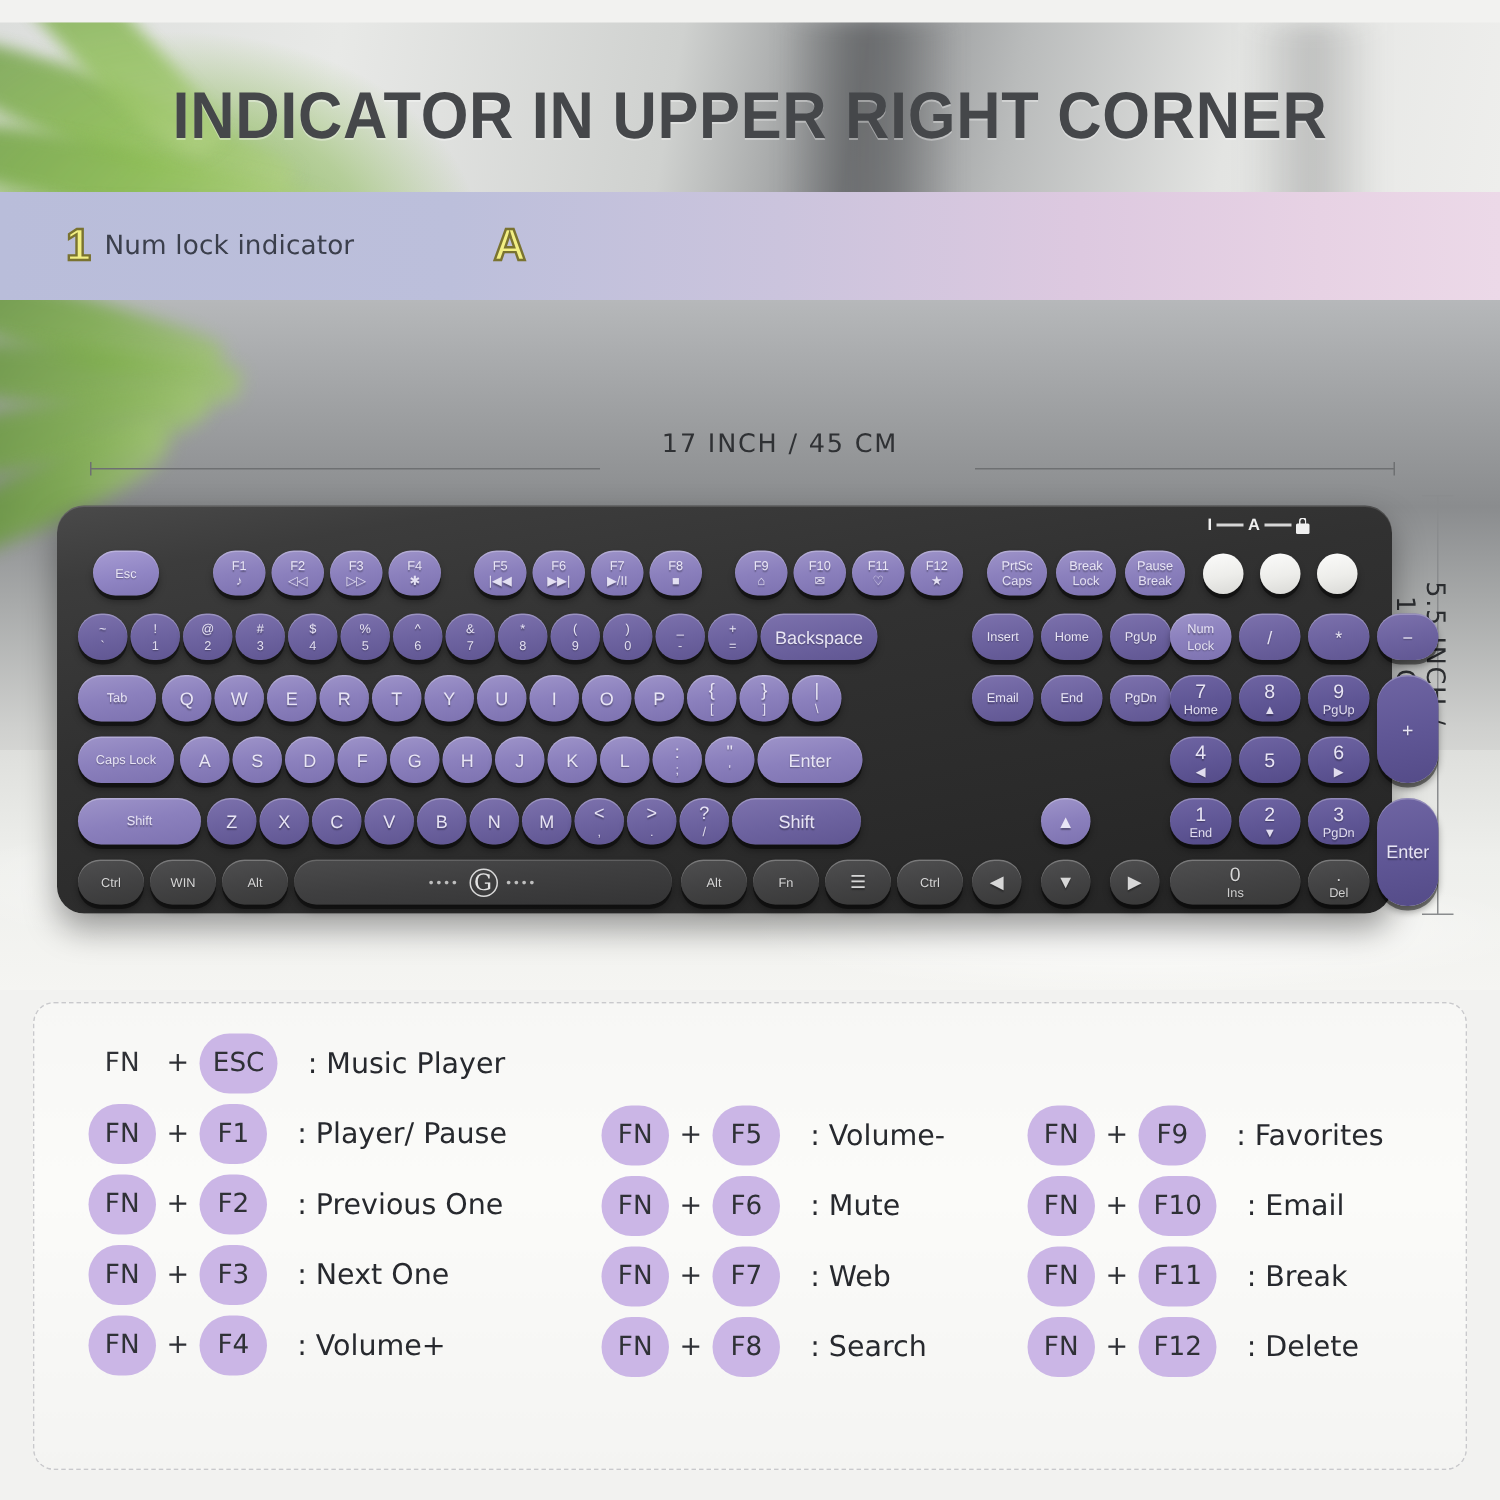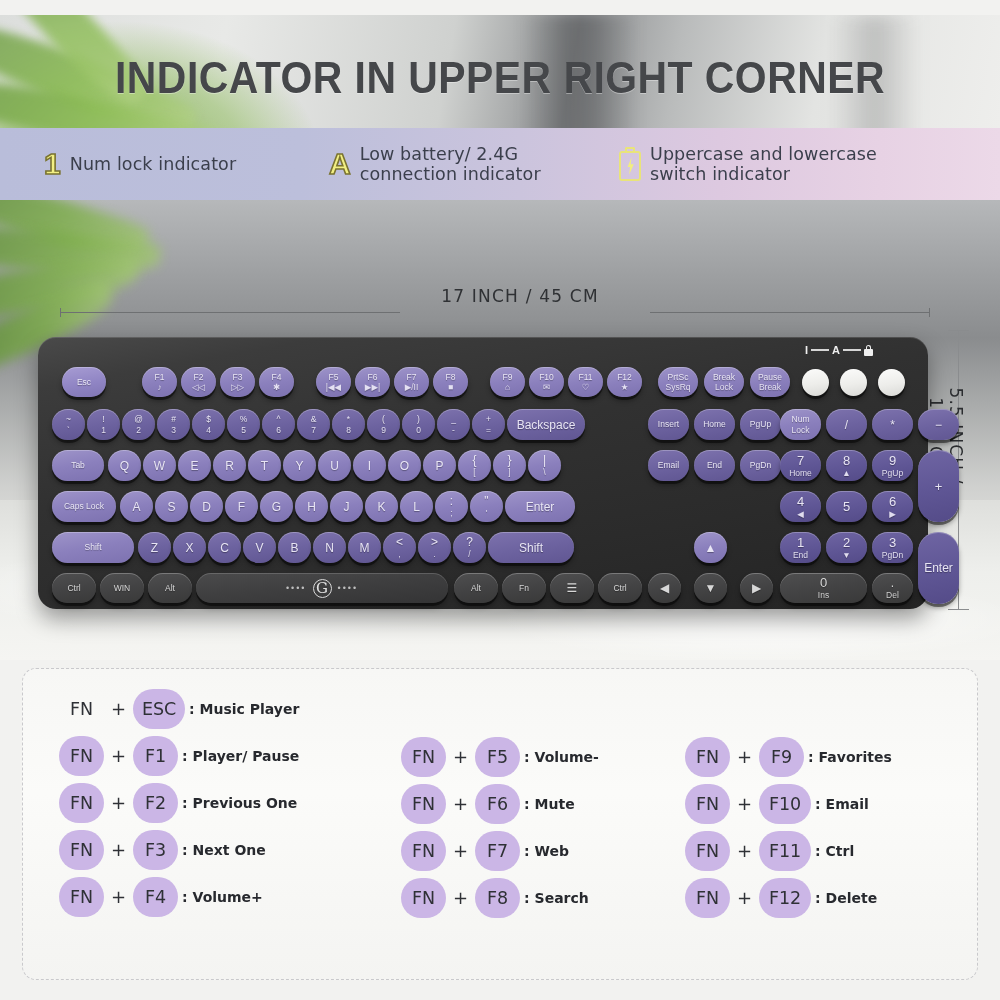--- a/index.html
+++ b/index.html
@@ -208,22 +208,22 @@
   .chip{
     background:#cbb6e6; color:#2f3136; border-radius:999px;
     display:flex; align-items:center; justify-content:center;
     font-family:"DejaVu Sans", sans-serif; font-size:17.5px;
     width:45px; height:40px; flex:none;
   }
   .chip.wide{ width:52px; }
   .chip.plain{ background:transparent; }
   .plus{ font-family:"DejaVu Sans", sans-serif; font-size:18px; color:#2f3136; margin:0 7px; }
   .fndesc{
-    font-family:"DejaVu Sans", sans-serif; font-size:14px; color:#27292e;
-    margin-left:4px; white-space:nowrap;font-weight:bold;
+    font-family:"DejaVu Sans", sans-serif; font-size:19px; color:#27292e;
+    margin-left:20px; white-space:nowrap;
   }
 </style>
 </head>
 <body>
 
 <div class="hero">
   <div class="leaf l1"></div>
   <div class="leaf l2"></div>
   <div class="leaf l3"></div>
   <div class="leaf l4"></div>
@@ -235,37 +235,22 @@
 
 <div class="legend">
 
   <div class="leg-item leg1">
     <span class="leg-glyph">1</span>
     <span class="leg-text">Num lock indicator</span>
   </div>
 
   <div class="leg-item leg2">
     <span class="leg-glyph">A</span>
-    <span class="leg-text">
-      <span>Low battery/ 2.4G</span><br>
-      <span>connection indicator</span>
-    </span>
   </div>
 
-  <div class="leg-item leg3">
-    <span class="batt-icon">
-      <span class="batt-cap"></span>
-        <span class="batt-body"></span>
-        <span class="bolt"></span>
-    </span>
-    <span class="leg-text">
-      <span>Uppercase and lowercase</span><br>
-      <span>switch indicator</span>
-    </span>
-  </div>
 </div>
 
 <div class="mid">
   <div class="leafm m1"></div>
   <div class="leafm m2"></div>
   <div class="leafm m3"></div>
   <div class="leafm m4"></div>
   <div class="marble"></div>
 </div>
 
@@ -330,21 +315,21 @@
       <div class="key  lbl-sm" style="left: 530px; top: 30px; width: 35px; height: 30px;">
         <span class="top">F11</span>
         <span class="bot" style="margin-top: 2px;">♡</span>
       </div>
       <div class="key  lbl-sm" style="left: 569px; top: 30px; width: 35px; height: 30px;">
         <span class="top">F12</span>
         <span class="bot" style="margin-top: 2px;">★</span>
       </div>
       <div class="key  lbl-sm" style="left: 620px; top: 30px; width: 40px; height: 30px;">
         <span class="top">PrtSc</span>
-        <span class="bot" style="margin-top: 2px;">SysRq</span>
+        <span class="bot" style="margin-top: 2px;">Caps</span>
       </div>
       <div class="key  lbl-sm" style="left: 666px; top: 30px; width: 40px; height: 30px;">
         <span class="top">Break</span>
         <span class="bot" style="margin-top: 2px;">Lock</span>
       </div>
       <div class="key  lbl-sm" style="left: 712px; top: 30px; width: 40px; height: 30px;">
         <span class="top">Pause</span>
         <span class="bot" style="margin-top: 2px;">Break</span>
       </div>
       <div class="key white" style="left: 764px; top: 32px; width: 27px; height: 27px;"></div>
@@ -731,21 +716,21 @@
       <div class="fnrow">
         <span class="chip">FN</span>
         <span class="plus">+</span>
         <span class="chip wide">F10</span>
         <span class="fndesc">: Email</span>
       </div>
       <div class="fnrow">
         <span class="chip">FN</span>
         <span class="plus">+</span>
         <span class="chip wide">F11</span>
-        <span class="fndesc">: Ctrl</span>
+        <span class="fndesc">: Break</span>
       </div>
       <div class="fnrow">
         <span class="chip">FN</span>
         <span class="plus">+</span>
         <span class="chip wide">F12</span>
         <span class="fndesc">: Delete</span>
       </div>
     </div>
 </div>
 

